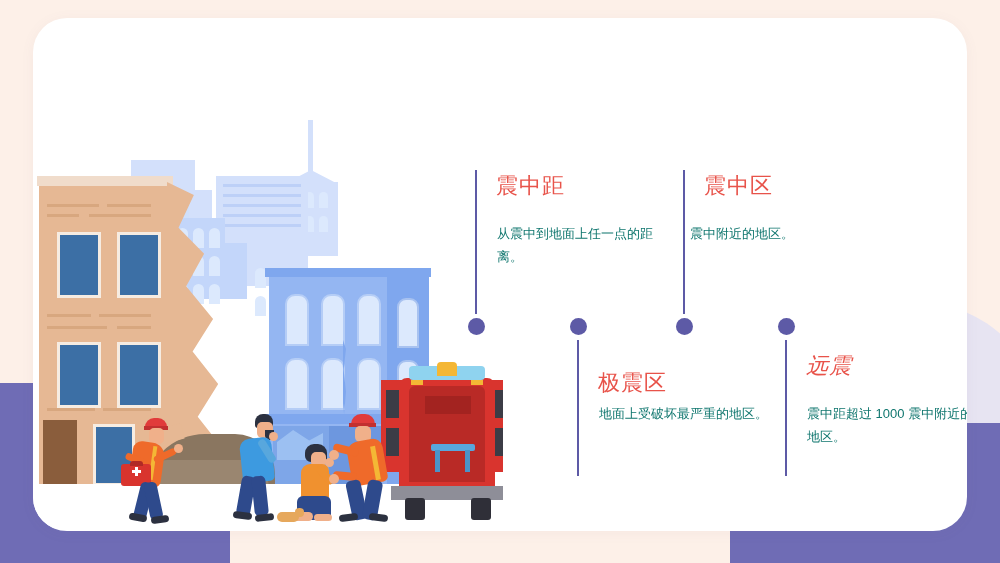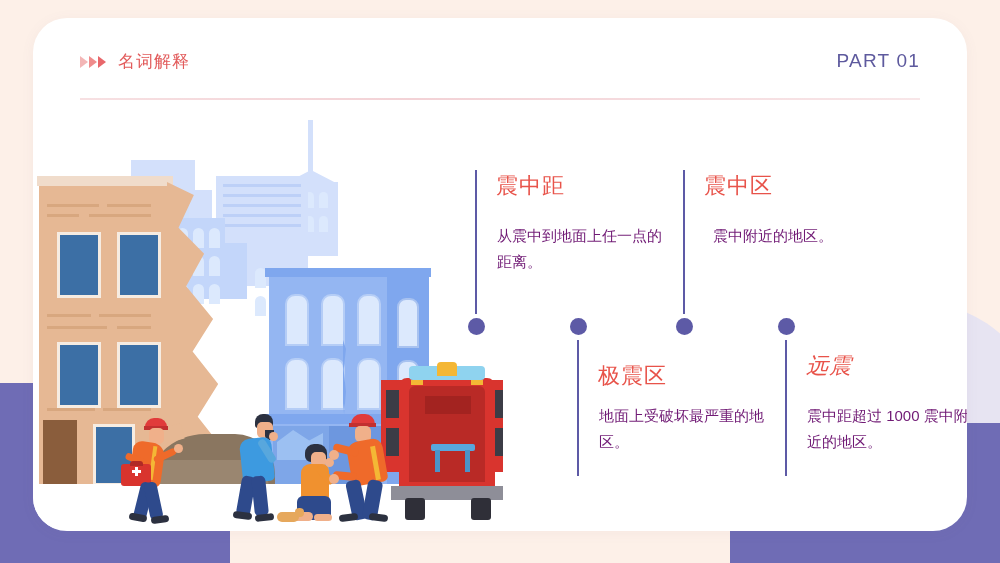--- a/index.html
+++ b/index.html
@@ -45,21 +45,21 @@
   .hdr-right{position:absolute;right:0;top:8px;font-size:19px;color:#5e5a9e;letter-spacing:1.2px;}
   .hdr-rule{position:absolute;left:0;right:0;top:56px;height:2px;
     background:linear-gradient(to right,#f7e0e2,#f3d2d6 40%,#f8e6e8);}
 
   
   .tl{position:absolute;left:0;top:0;width:934px;height:513px;}
   .node{position:absolute;}
   .dot{position:absolute;width:17px;height:17px;border-radius:50%;background:#5d5aa6;}
   .stem{position:absolute;width:2px;background:#5d5aa6;}
   .ttl{position:absolute;font-size:22px;color:#e8534a;white-space:nowrap;letter-spacing:1px;}
-  .body{position:absolute;font-size:15px;color:#701a75;line-height:1.75;width:170px;}
+  .body{position:absolute;font-size:13px;color:#0f766e;line-height:1.75;width:170px;}
 
   
   .illus{position:absolute;left:0;top:90px;width:470px;height:420px;overflow:hidden;}
   .sky-b{position:absolute;background:#d3e0fb;}
   .sky-b2{position:absolute;background:#c3d6fa;}
   .sky-line{position:absolute;background:#bdd0f7;}
   .ground{position:absolute;left:0;bottom:0;width:470px;height:44px;background:#ffffff;}
   .bld-blue{position:absolute;background:#94b6f2;}
   .bld-blue-d{position:absolute;background:#7fa7ee;}
   .win{position:absolute;background:#dce9fd;border-radius:7px 7px 0 0;}
@@ -78,32 +78,20 @@
 
 <div class="stage">
 
   <div class="bg-peach"></div>
   <div class="bg-purple-left"></div>
   <div class="bg-lav-right"></div>
   <div class="bg-purple-right"></div>
 
   <div class="card">
 
-    <div class="hdr">
-      <div class="hdr-left">
-        <span class="chevrons">
-          <i class="chev c1"></i>
-            <i class="chev c2"></i>
-            <i class="chev c3"></i>
-        </span>
-        <span class="hdr-title">名词解释</span>
-      </div>
-      <div class="hdr-right">PART 01</div>
-      <div class="hdr-rule"></div>
-    </div>
 
     <div class="illus">
 
       <div class="sky-b" style="left:98px;top:52px;width:64px;height:126px;"></div>
       <div class="sky-b" style="left:81px;top:82px;width:98px;height:96px;"></div>
       <div class="win-sq" style="left:88px;top:90px;width:20px;height:22px;"></div>
       <div class="win-sq" style="left:112px;top:90px;width:20px;height:22px;"></div>
       <div class="win-sq" style="left:136px;top:90px;width:20px;height:22px;"></div>
       <div class="win-sq" style="left:88px;top:116px;width:20px;height:22px;"></div>
       <div class="win-sq" style="left:112px;top:116px;width:20px;height:22px;"></div>
@@ -286,29 +274,29 @@
       <div class="node">
         <div class="stem" style="left:442px;top:152px;height:144px;"></div>
         <div class="dot" style="left:435px;top:300px;"></div>
         <div class="ttl" style="left:463px;top:153px;">震中距</div>
         <div class="body" style="left:464px;top:205px;">从震中到地面上任一点的距离。</div>
       </div>
 
       <div class="node">
         <div class="dot" style="left:537px;top:300px;"></div>
         <div class="stem" style="left:544px;top:322px;height:136px;"></div>
-        <div class="ttl" style="left:565px;top:343px;text-align:center;">极震区</div>
+        <div class="ttl" style="left:565px;top:350px;text-align:center;">极震区</div>
         <div class="body" style="left:566px;top:385px;">地面上受破坏最严重的地区。</div>
       </div>
 
       <div class="node">
         <div class="stem" style="left:650px;top:152px;height:144px;"></div>
         <div class="dot" style="left:643px;top:300px;"></div>
         <div class="ttl" style="left:671px;top:153px;">震中区</div>
-        <div class="body" style="left:680px;top:205px;">震中附近的地区。</div>
+        <div class="body" style="left:657px;top:205px;">震中附近的地区。</div>
       </div>
 
       <div class="node">
         <div class="dot" style="left:745px;top:300px;"></div>
         <div class="stem" style="left:752px;top:322px;height:136px;"></div>
         <div class="ttl" style="left:773px;top:333px;font-style:italic;">远震</div>
         <div class="body" style="left:774px;top:385px;">震中距超过 1000 震中附近的地区。</div>
       </div>
     </div>
 

